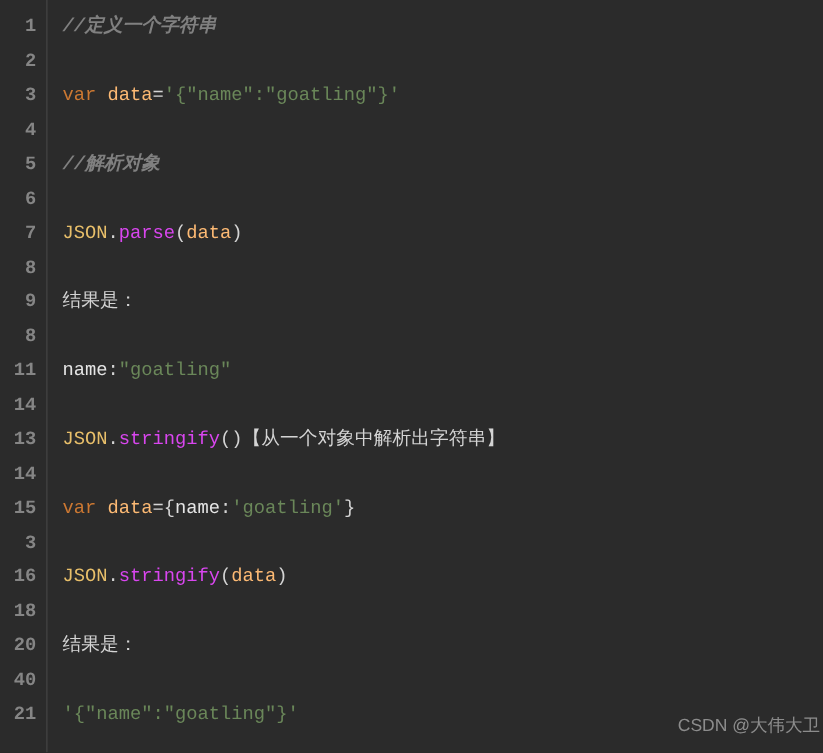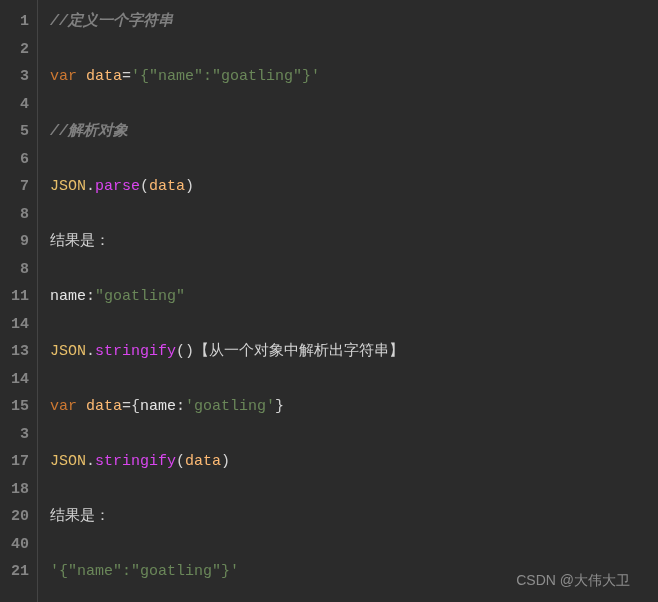--- a/index.html
+++ b/index.html
@@ -46,21 +46,21 @@
 .op { color: #d4d4d4; }
 .string { color: #6a8759; }
 .obj { color: #e8bf6a; }
 .prop { color: #e5e5e5; text-align: right; }
 .method { color: #d946ef; }
 .paren { color: #d4d4d4; }
 .text { color: #d4d4d4; }
 .watermark {
   position: absolute;
   bottom: 12px;
-  right: 28px;
+  right: 2px;
   color: rgba(220,220,220,0.55);
   font-size: 14px;
   font-family: sans-serif;
 }
 </style>
 </head>
 <body>
 
 <div class="editor">
   <div class="gutter" id="gutter">
@@ -73,21 +73,21 @@
       <div>7</div>
       <div>8</div>
       <div>9</div>
       <div>8</div>
       <div>11</div>
       <div>14</div>
       <div>13</div>
       <div>14</div>
       <div>15</div>
       <div>3</div>
-      <div>17</div>
+      <div>16</div>
       <div>18</div>
       <div>20</div>
       <div>40</div>
       <div>21</div>
     </div>
   <div class="code" id="code">
       <div class="line"><span class="comment">//定义一个字符串</span></div>
       <div class="line"></div>
       <div class="line"><span class="keyword">var </span><span class="ident">data</span><span class="op">=</span><span class="string">'{"name":"goatling"}'</span></div>
       <div class="line"></div>

